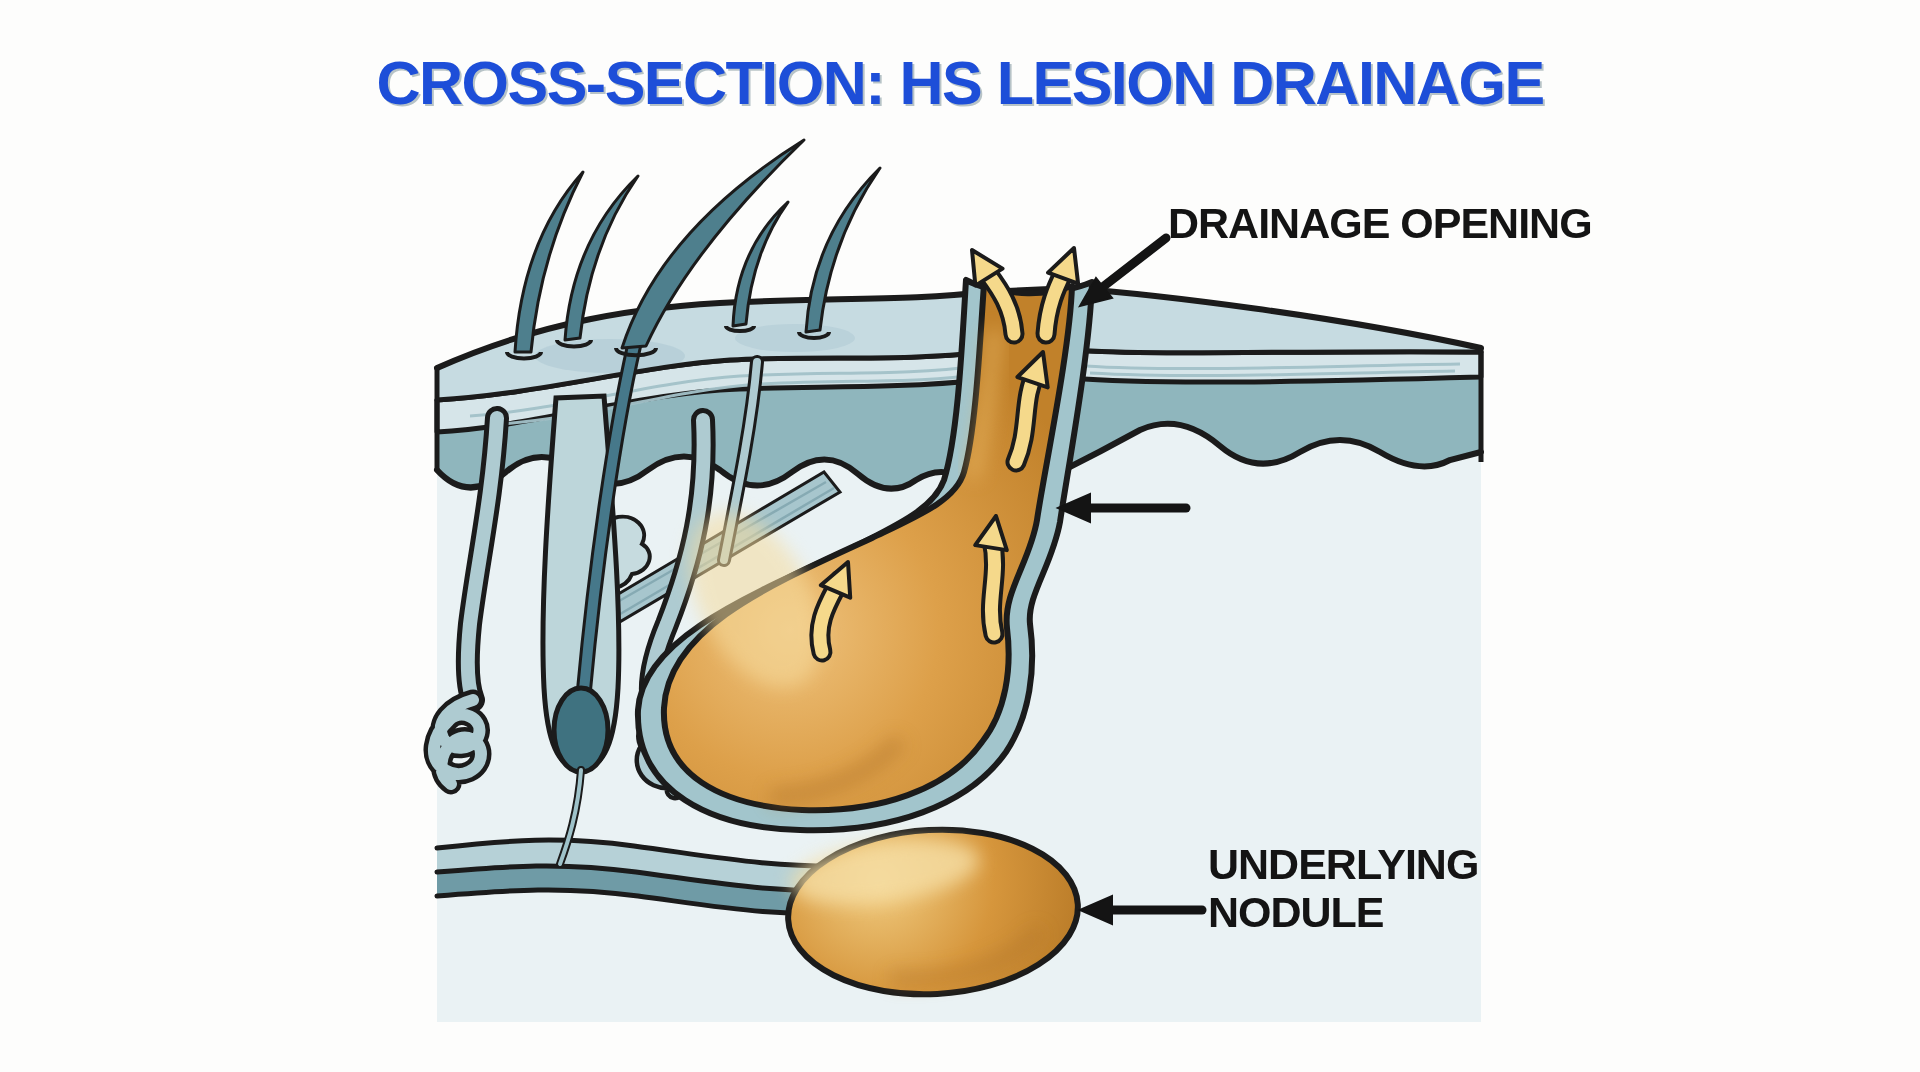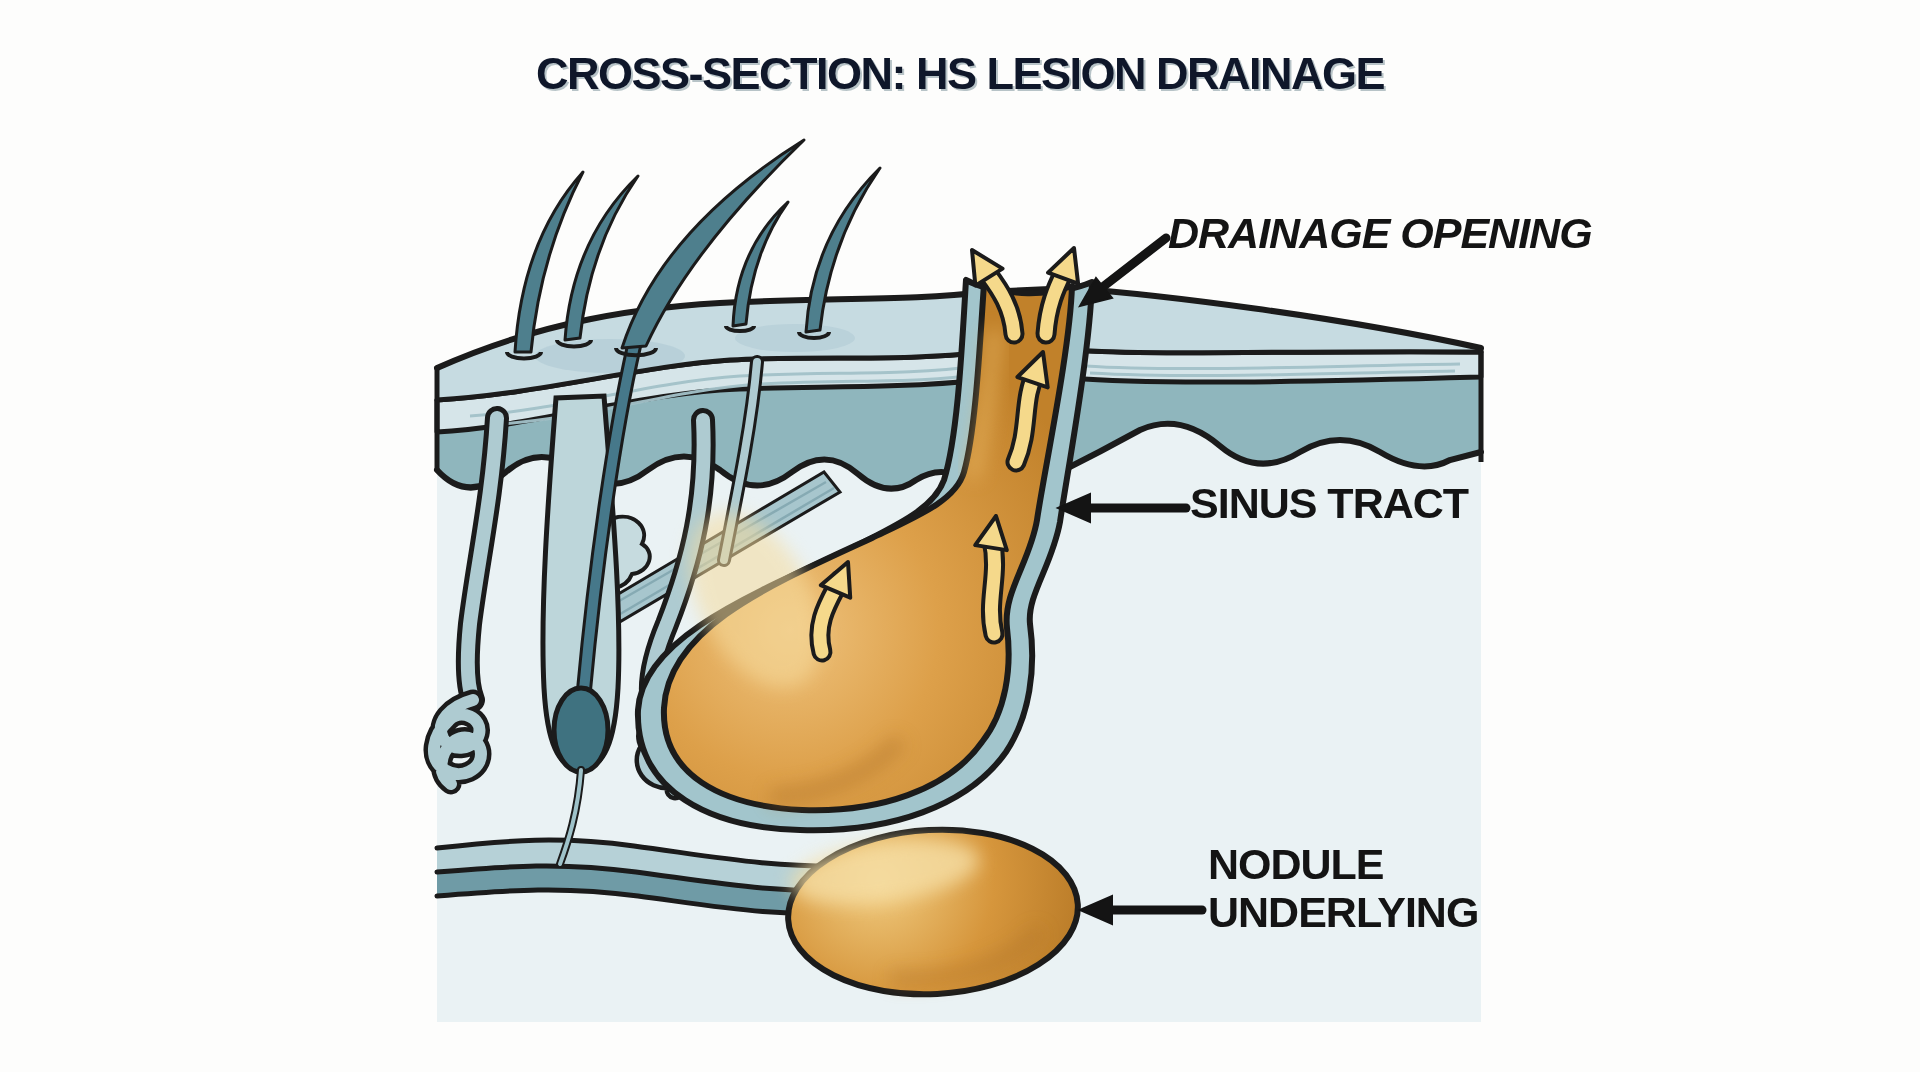--- a/index.html
+++ b/index.html
@@ -1,24 +1,24 @@
 <!DOCTYPE html>
 <html><head>
 <meta charset="utf-8">
 <style>
   html,body{margin:0;padding:0;background:#ffffff;}
   .page{position:relative;width:1920px;height:1072px;background:#fdfdfc;overflow:hidden;
         font-family:"Liberation Sans",sans-serif;}
   .diagram-svg{position:absolute;left:0;top:0;width:1920px;height:1072px;}
   .title{position:absolute;top:48px;left:0;width:100%;text-align:center;
-         font-size:45px;font-weight:800;letter-spacing:-1.5px;color:#0f172a;
+         font-size:61px;font-weight:800;letter-spacing:-1.5px;color:#1d4ed8;
          text-shadow:2px 2px 0 rgba(23,62,76,.30);white-space:nowrap;}
   .lbl{position:absolute;color:#141414;font-weight:800;font-size:43px;
        letter-spacing:-1px;line-height:1.08;white-space:nowrap;}
-  .lbl-drainage{left:1168px;top:210px;font-style:italic;}
+  .lbl-drainage{left:1168px;top:200px;}
   .lbl-sinus{left:1190px;top:480px;}
   .lbl-nodule{left:1208px;top:840px;line-height:48px;}
   .lbl-nodule span{display:block;}
 </style>
 </head>
 <body>
 
 <div class="page">
 
   <svg class="diagram-svg" viewBox="0 0 1920 1072">
@@ -209,18 +209,17 @@
       <g>
         <line x1="1202" y1="910" x2="1112" y2="910" stroke-width="9" stroke-linecap="round"></line>
         <polygon points="1080,910 1112,896 1112,924" stroke-width="2"></polygon>
       </g>
     </g>
   </svg>
 
   <div class="title">CROSS-SECTION: HS LESION DRAINAGE</div>
 
   <div class="lbl lbl-drainage">DRAINAGE OPENING</div>
-  <div class="lbl lbl-sinus">SINUS TRACT</div>
   <div class="lbl lbl-nodule">
+    <span>UNDERLYING</span>
     <span>NODULE</span>
-    <span>UNDERLYING</span>
   </div>
 </div>
 
 </body></html>

